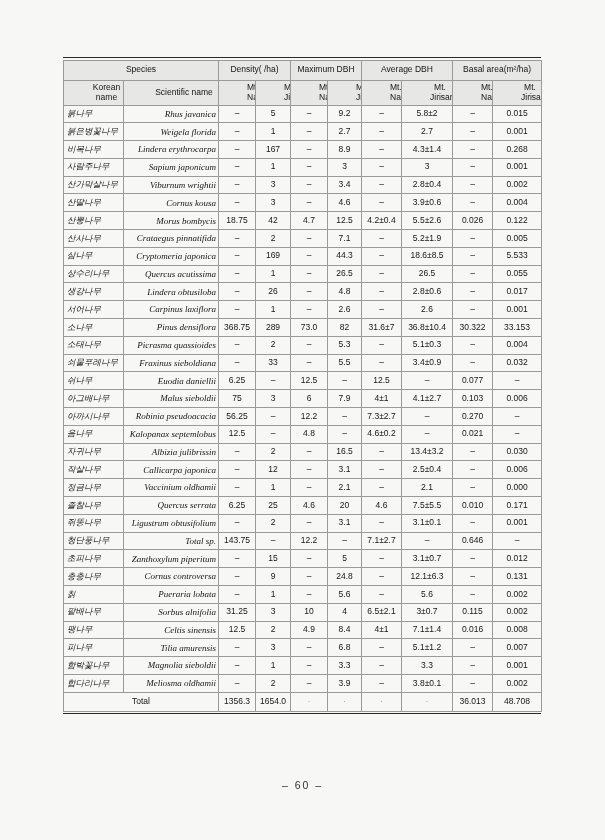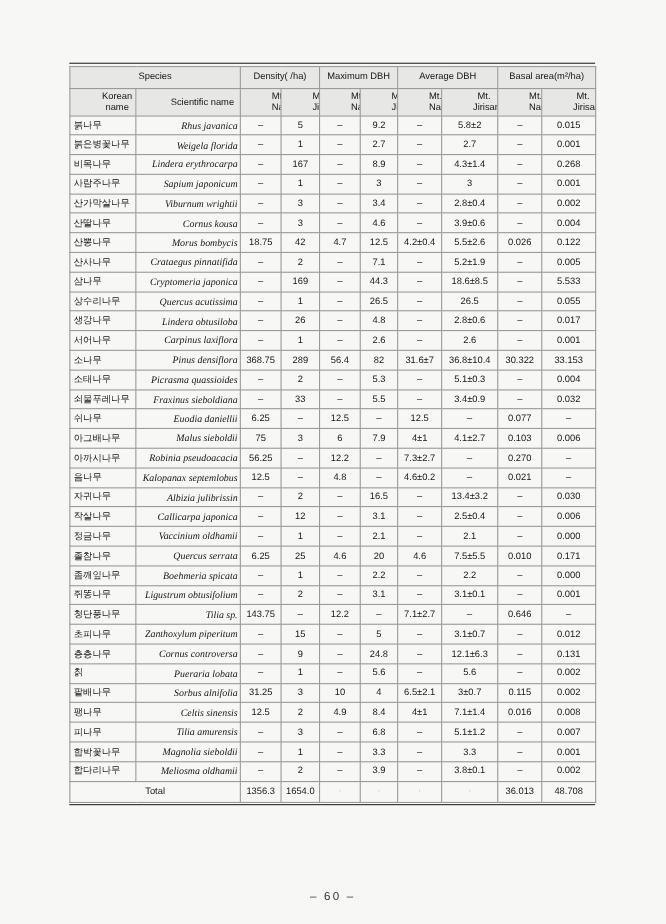--- a/index.html
+++ b/index.html
@@ -40,31 +40,31 @@
   }
   .species-table thead th{
     background:#e7e7e5;
     white-space:normal;
   }
   .species-table thead tr.grp th{height:17px;}
   .species-table thead tr.sub th{height:22px;padding-left:28px;}
   .species-table td{height:14.8px;}
   .bl{border-left:1px solid #3a3a3a !important;}
   .species-table thead tr.sub{border-bottom:1px solid #4a4a4a;}
-  td.korean{text-align:left;padding-left:3px;white-space:nowrap;}
+  td.korean{text-align:left;padding-left:3px;white-space:nowrap;font-style:italic;}
   td.sci{
     text-align:right;padding-left:4px;
     font-family:"Liberation Serif","DejaVu Serif",serif;
     font-style:italic;font-size:9px;
   }
   tr.total-row td{height:16px;border-top:1px solid #4a4a4a;margin-top:21px;}
   tr.total-row td.total-label{text-align:center;}
   td.dot-cell{color:#8a8a8a;font-size:7px;}
   .page-number{
-    position:absolute;left:0;top:809px;width:605px;
+    position:absolute;left:0;top:779px;width:605px;
     text-align:center;font-size:10.5px;color:#333;
     letter-spacing:2px;
   }
 </style>
 </head>
 <body>
 
 <div class="page">
   <div class="table-wrap">
     <table class="species-table">
@@ -244,21 +244,21 @@
             <td class="bl num">–</td>
             <td class="num">2.6</td>
             <td class="bl num">–</td>
             <td class="num">0.001</td>
           </tr>
           <tr>
             <td class="korean">소나무</td>
             <td class="sci">Pinus densiflora</td>
             <td class="bl num">368.75</td>
             <td class="num">289</td>
-            <td class="bl num">56.4</td>
+            <td class="bl num">73.0</td>
             <td class="num">82</td>
             <td class="bl num">31.6±7</td>
             <td class="num">36.8±10.4</td>
             <td class="bl num">30.322</td>
             <td class="num">33.153</td>
           </tr>
           <tr>
             <td class="korean">소태나무</td>
             <td class="sci">Picrasma quassioides</td>
             <td class="bl num">–</td>
@@ -372,46 +372,34 @@
             <td class="bl num">6.25</td>
             <td class="num">25</td>
             <td class="bl num">4.6</td>
             <td class="num">20</td>
             <td class="bl num">4.6</td>
             <td class="num">7.5±5.5</td>
             <td class="bl num">0.010</td>
             <td class="num">0.171</td>
           </tr>
           <tr>
-            <td class="korean">좀깨잎나무</td>
-            <td class="sci">Boehmeria spicata</td>
-            <td class="bl num">–</td>
-            <td class="num">1</td>
-            <td class="bl num">–</td>
-            <td class="num">2.2</td>
-            <td class="bl num">–</td>
-            <td class="num">2.2</td>
-            <td class="bl num">–</td>
-            <td class="num">0.000</td>
-          </tr>
-          <tr>
             <td class="korean">쥐똥나무</td>
             <td class="sci">Ligustrum obtusifolium</td>
             <td class="bl num">–</td>
             <td class="num">2</td>
             <td class="bl num">–</td>
             <td class="num">3.1</td>
             <td class="bl num">–</td>
             <td class="num">3.1±0.1</td>
             <td class="bl num">–</td>
             <td class="num">0.001</td>
           </tr>
           <tr>
             <td class="korean">청단풍나무</td>
-            <td class="sci">Tilia sp.</td>
+            <td class="sci">Total sp.</td>
             <td class="bl num">143.75</td>
             <td class="num">–</td>
             <td class="bl num">12.2</td>
             <td class="num">–</td>
             <td class="bl num">7.1±2.7</td>
             <td class="num">–</td>
             <td class="bl num">0.646</td>
             <td class="num">–</td>
           </tr>
           <tr>

